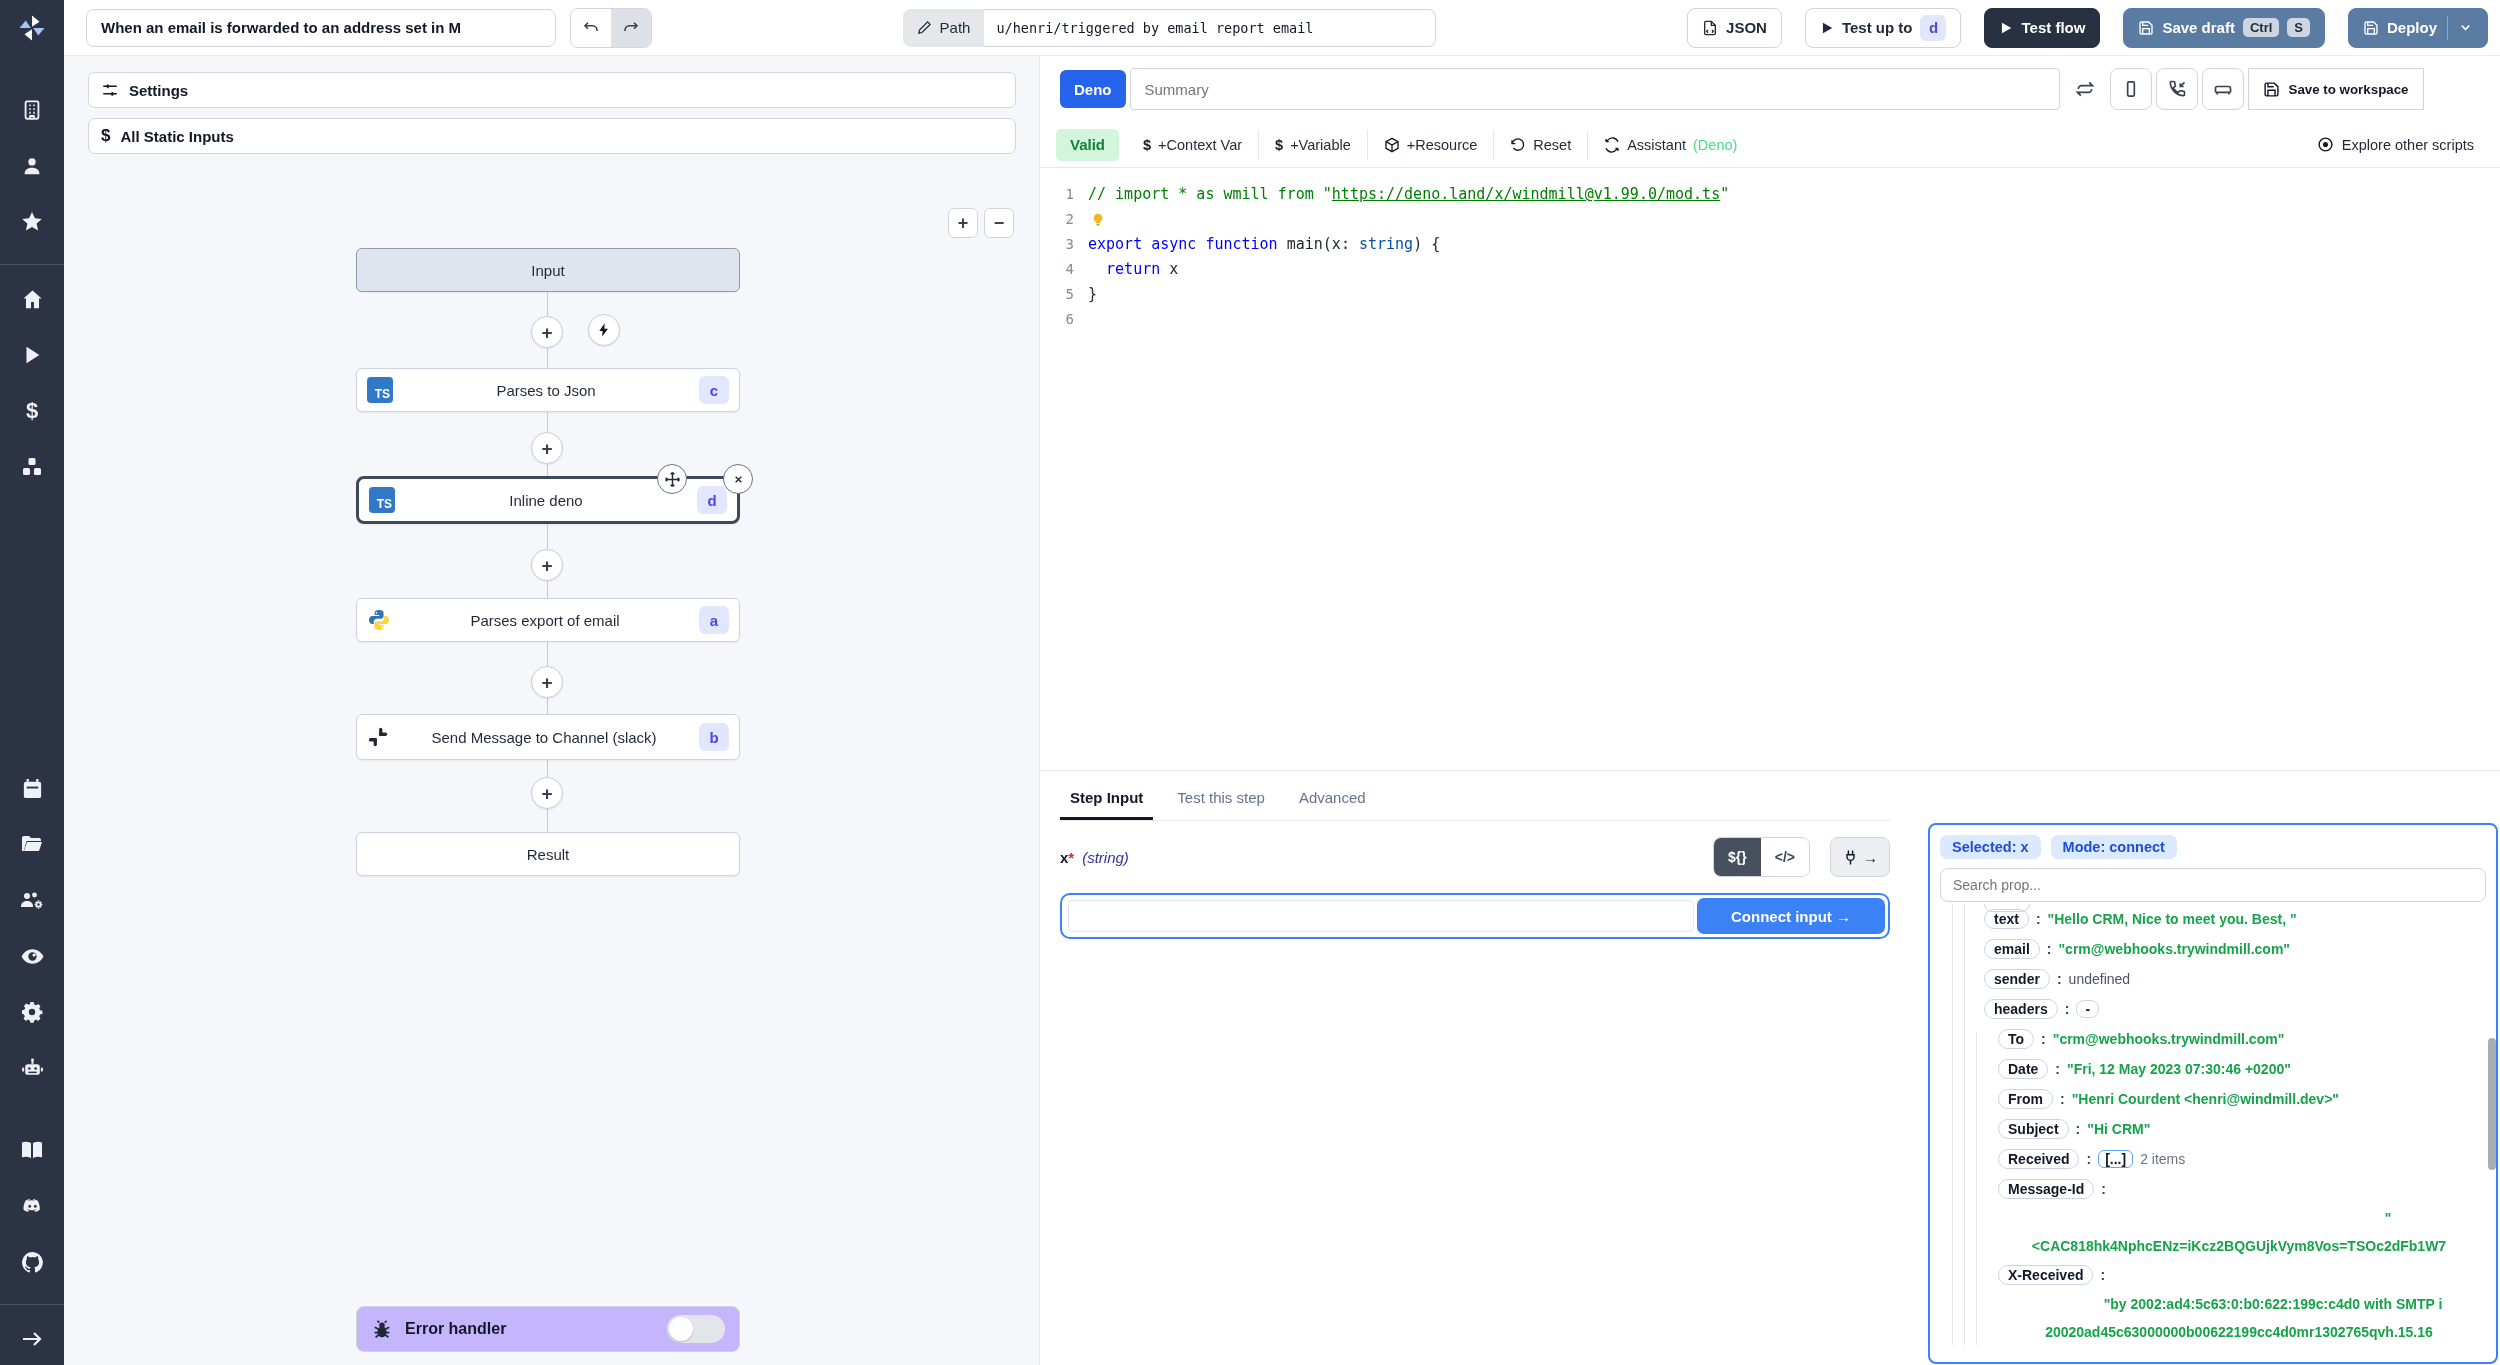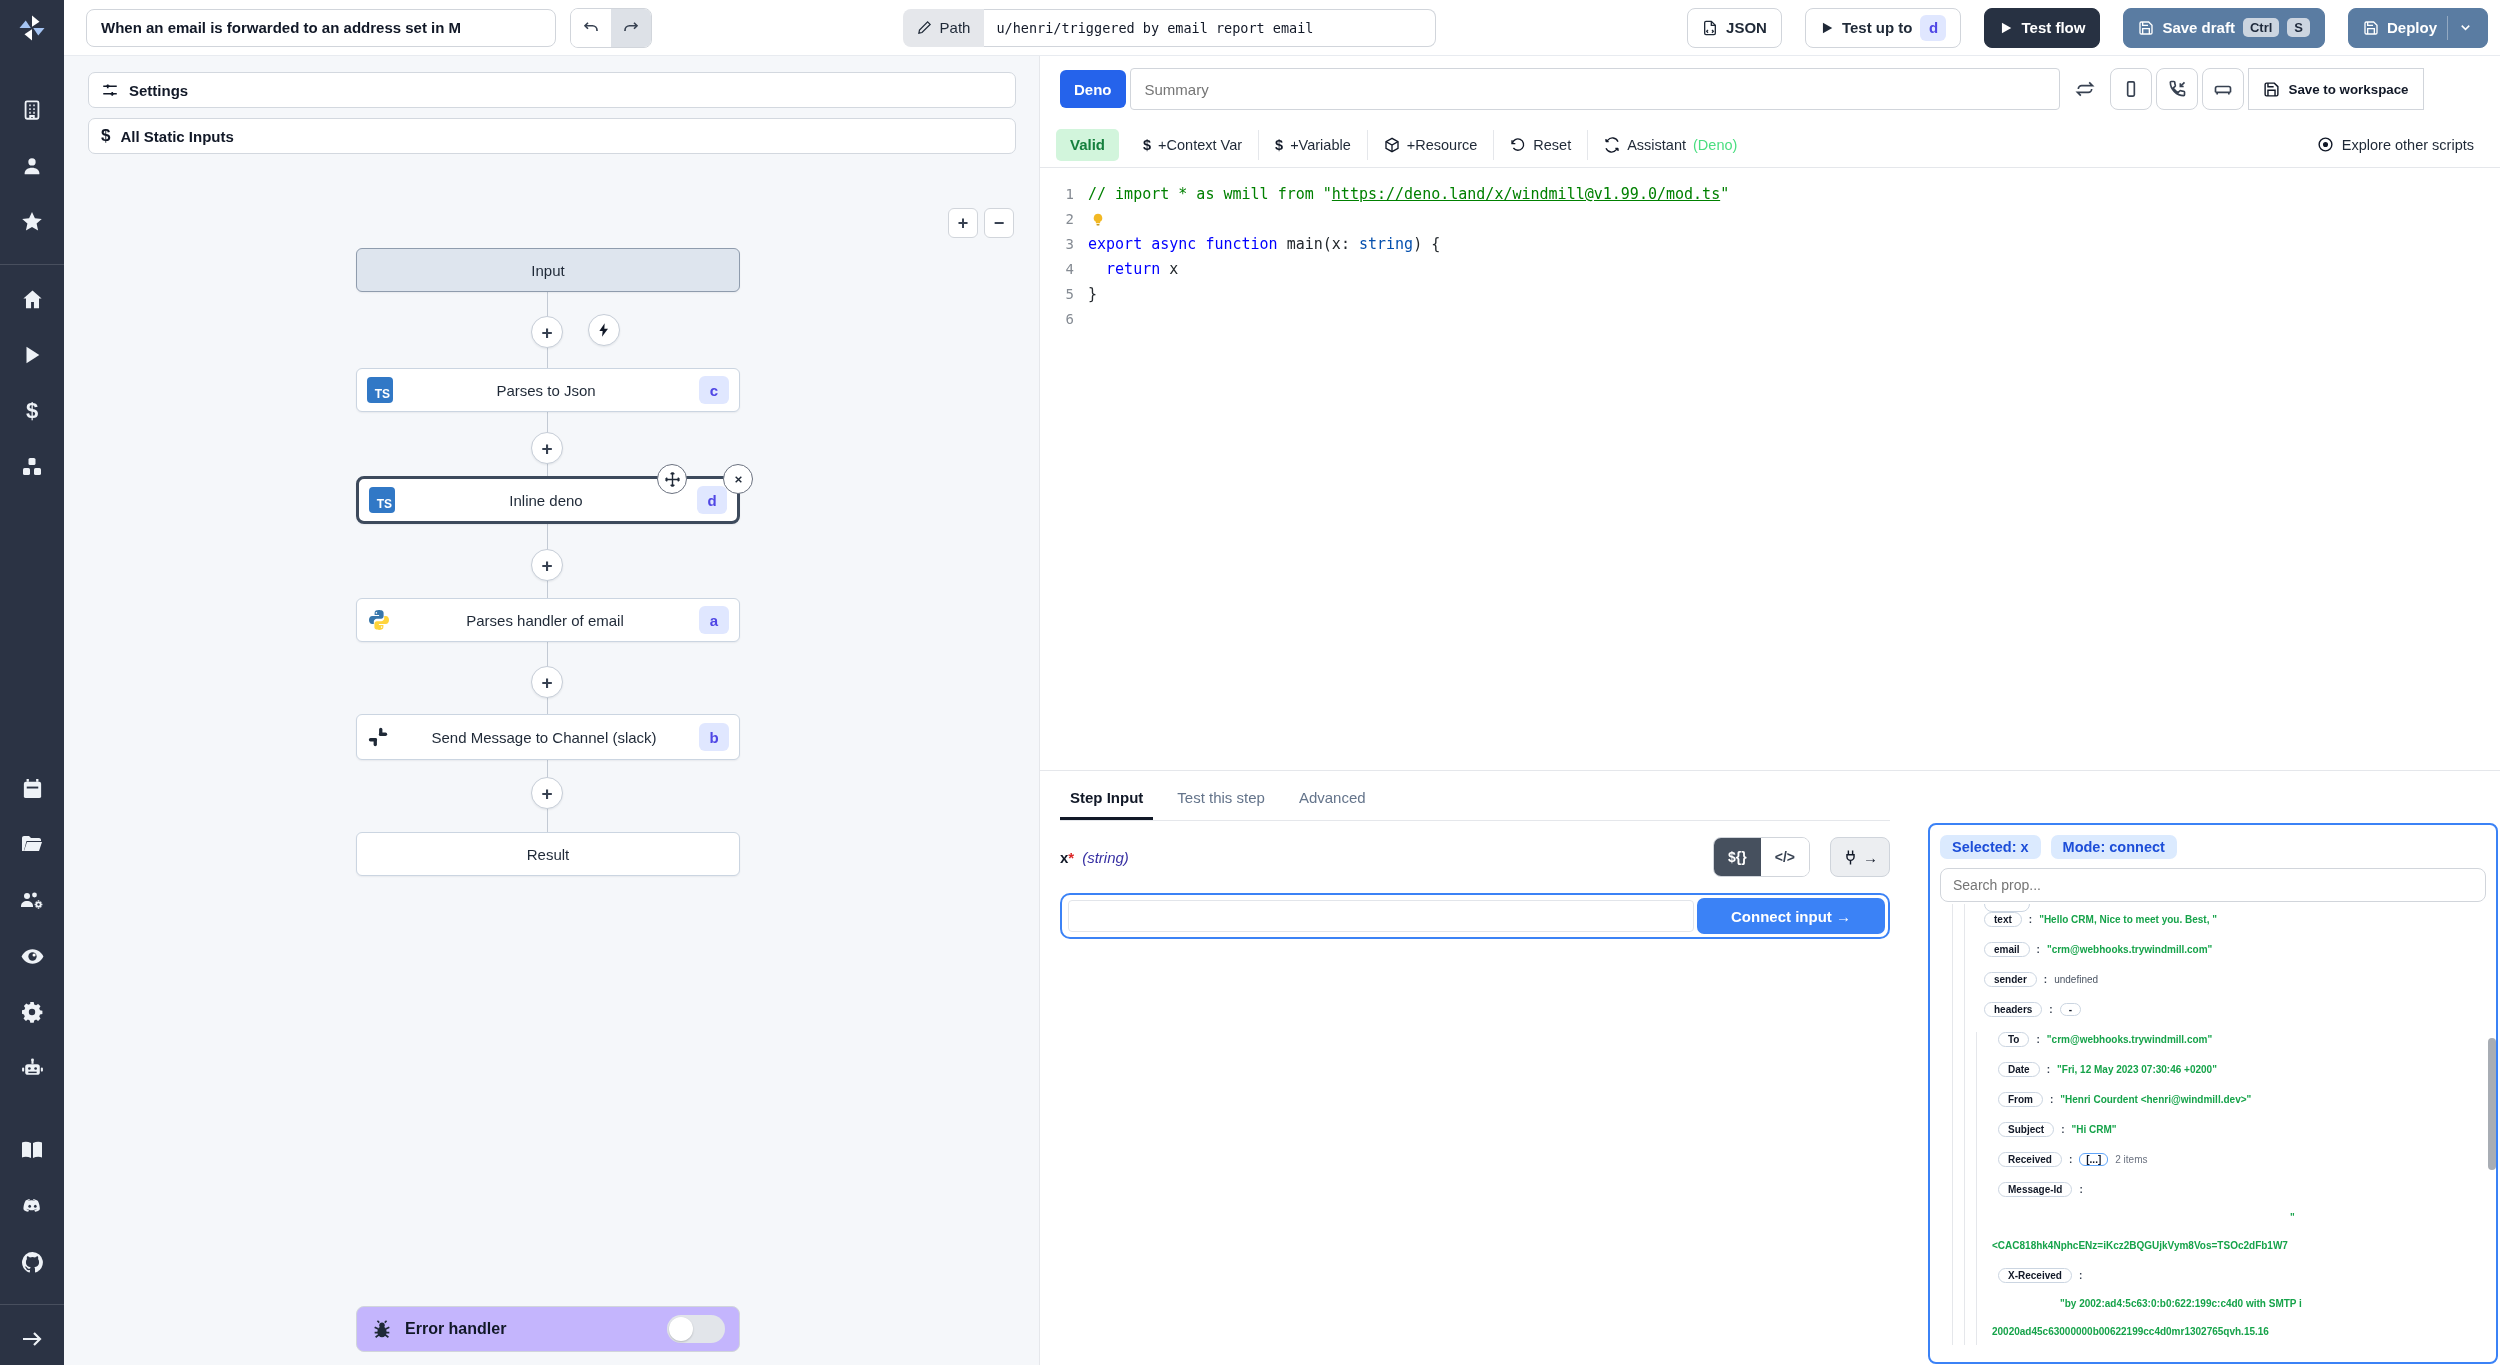--- a/index.html
+++ b/index.html
@@ -99,21 +99,21 @@
   #plug-btn { width:60px; height:40px; border:1px solid #cfd4db; background:#eceef1; border-radius:8px; display:flex; align-items:center; justify-content:center; gap:4px; color:#111827; font-weight:700; cursor:pointer; }
   #connect-row { margin:16px 20px 0 20px; height:46px; border:2px solid #3b82f6; border-radius:10px; display:flex; align-items:stretch; overflow:hidden; background:#fff; }
   #x-input { flex:1; margin:5px 0 5px 6px; border:1px solid #e2e5ea; border-radius:4px; padding:0 10px; font-family:"Liberation Sans",sans-serif; font-size:14px; }
   #connect-btn { width:188px; margin:3px; background:#3b82f6; color:#fff; border:none; border-radius:7px; font-weight:700; font-size:15px; cursor:pointer; font-family:"Liberation Sans",sans-serif; }
 
   
   #connect-panel { position:absolute; left:888px; top:52px; width:570px; height:541px; border:2px solid #3b82f6; border-radius:8px; background:#fff; padding:10px; overflow:hidden; }
   #cp-badges { display:flex; gap:10px; }
   .cp-badge { background:#dbeafe; color:#1d4ed8; font-weight:600; border-radius:7px; height:24px; padding:0 12px; display:flex; align-items:center; font-size:14.5px; }
   #search-prop { width:100%; height:34px; margin-top:9px; border:1px solid #d1d5db; border-radius:8px; padding:0 12px; font-family:"Liberation Sans",sans-serif; font-size:14px; }
-  #tree { position:relative; margin-top:2px; height:441px; overflow:hidden; font-size:10px; }
+  #tree { position:relative; margin-top:2px; height:441px; overflow:hidden; font-size:14px;text-align:center; }
   .tree-guide { position:absolute; top:0; bottom:0; width:1px; background:#e5e7eb; }
   .clipped-pill { position:absolute; top:-8px; left:44px; width:46px; height:16px; border:1.5px solid #cbd5e1; border-radius:8px; }
   .tree-row { height:30px; display:flex; align-items:center; gap:7px; cursor:pointer; }
   .tree-row.ind0 { padding-left:44px; }
   .tree-row.ind1 { padding-left:58px; }
   .key-pill { border:1.5px solid #cbd5e1; border-radius:10px; padding:1px 9px; font-weight:700; color:#111827; background:#fff; white-space:nowrap; }
   .colon { color:#374151; font-weight:700; }
   .val-str { color:#16a34a; font-weight:600; white-space:nowrap; overflow:hidden; }
   .val-undef { color:#4b5563; }
   .collapse-pill { border:1.5px solid #cbd5e1; border-radius:8px; padding:0 8px; font-weight:700; color:#111827; }
@@ -401,21 +401,21 @@
       <span class="plus">+</span>
     </div>
 
   <div class="flow-card" style="top:542px">
     <span>
         <svg width="24" height="24" viewBox="0 0 24 24">
           <path fill="#3776ab" d="M11.9 2c-2.3 0-4.3.6-4.3 2.9v2.2h4.5v.8H5.3C3 7.9 2 9.9 2 12s1 4.1 3.3 4.1h1.5v-2.4c0-1.6 1.4-3 3-3h4.4c1.3 0 2.4-1.1 2.4-2.4V4.9C16.6 2.6 14.2 2 11.9 2zM9.4 4.1c.5 0 .8.4.8.8s-.3.8-.8.8-.8-.4-.8-.8.3-.8.8-.8z"></path>
           <path fill="#ffd43b" d="M12.1 22c2.3 0 4.3-.6 4.3-2.9v-2.2h-4.5v-.8h6.8c2.3 0 3.3-2 3.3-4.1s-1-4.1-3.3-4.1h-1.5v2.4c0 1.6-1.4 3-3 3H9.8c-1.3 0-2.4 1.1-2.4 2.4v3.4c0 2.3 2.4 2.9 4.7 2.9zm2.5-2.1c-.5 0-.8-.4-.8-.8s.3-.8.8-.8.8.4.8.8-.3.8-.8.8z"></path>
         </svg>
       </span>
-    <span class="label">Parses handler of email</span>
+    <span class="label">Parses export of email</span>
     <span class="chip">a</span>
   </div>
 
   <div class="node-circle" style="left:467px; top:610px">
       <span class="plus">+</span>
     </div>
 
   <div class="flow-card" style="top:658px; height:46px">
     <span>
         <svg width="22" height="22" viewBox="0 0 24 24" fill="#1f2937">

